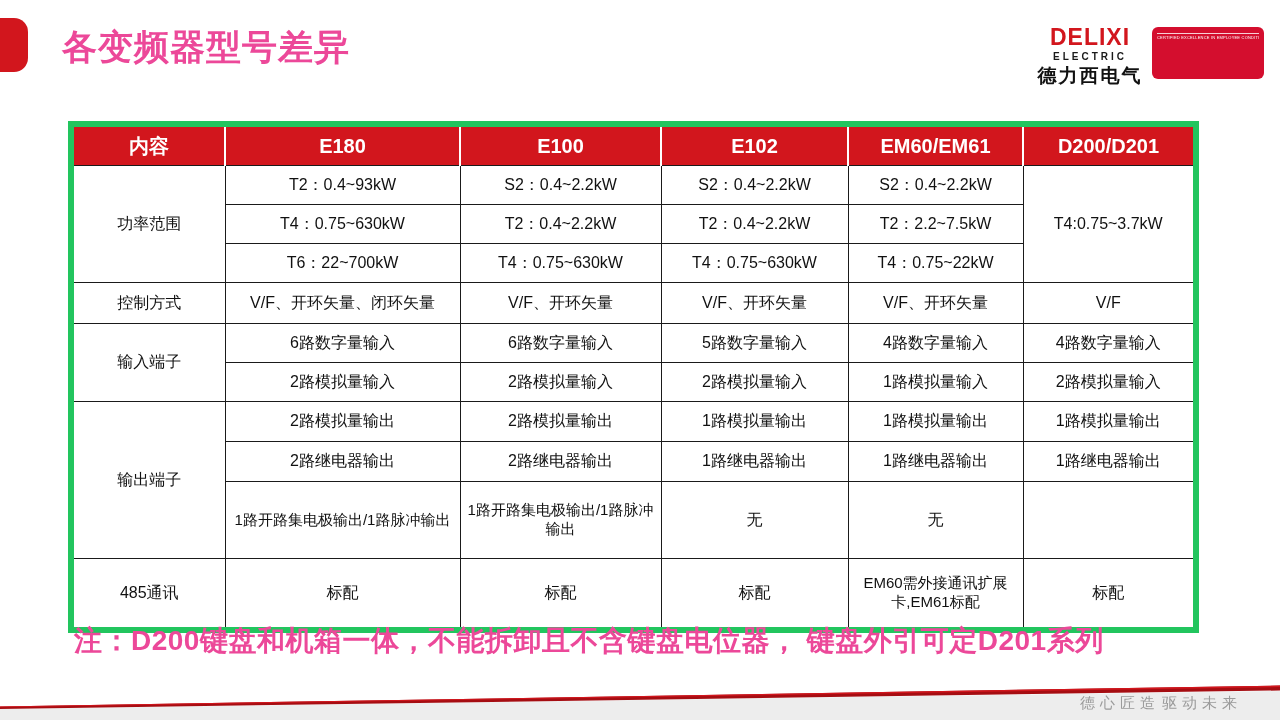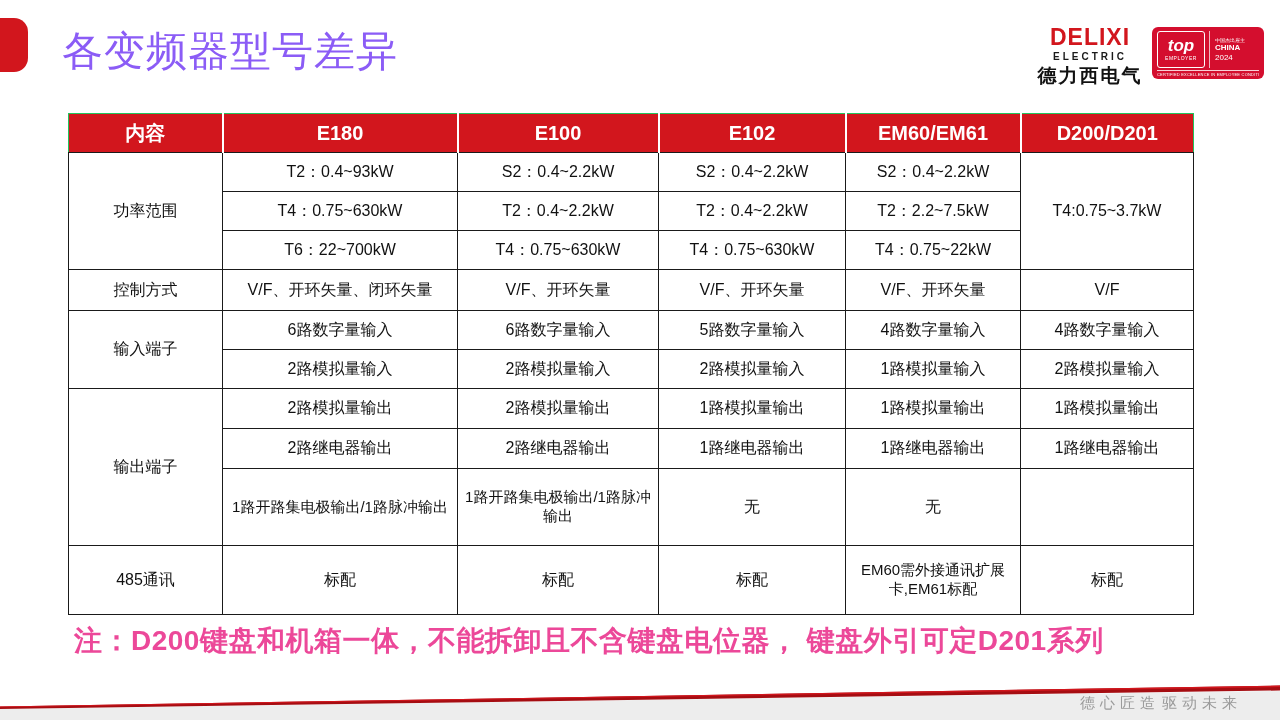--- a/index.html
+++ b/index.html
@@ -9,21 +9,21 @@
     font-family:"Liberation Sans","DejaVu Sans",sans-serif;
     -webkit-font-smoothing:antialiased;
   }
   
   .accent-tab{
     position:absolute;left:0;top:18px;width:28px;height:54px;
     background:#d2161d;border-radius:0 14px 14px 0;
   }
   .slide-title{
     position:absolute;left:62px;top:24px;
-    font-size:41px;font-weight:normal;color:#8b5cf6;letter-spacing:1px;
+    font-size:35px;font-weight:bold;color:#ec4899;letter-spacing:1px;
   }
   .logo-block{
     position:absolute;left:1035px;top:26px;width:110px;height:56px;
     text-align:center;line-height:1;
   }
   .logo-delixi{font-size:23px;font-weight:bold;color:#d2161d;letter-spacing:1px;text-align:center;}
   .logo-electric{font-size:10px;font-weight:bold;color:#1a1a1a;letter-spacing:3px;margin-top:3px;text-align:center;}
   .logo-cn{font-size:19px;font-weight:bold;color:#111;letter-spacing:2px;margin-top:4px;}
   
   .badge{
@@ -44,23 +44,23 @@
   }
   .badge-cn{font-size:5px;}
   .badge-china{font-size:8px;font-weight:bold;}
   .badge-year{font-size:8px;}
   .badge-strip{
     border-top:1px solid rgba(255,255,255,.8);margin-top:2px;padding-top:1px;
     font-size:4px;letter-spacing:0.2px;white-space:nowrap;overflow:hidden;text-align:center;
   }
   
   .cmp-table{
-    position:absolute;left:68px;top:113px;
+    position:absolute;left:68px;top:121px;
     border-collapse:collapse;table-layout:fixed;
-    border:1px solid #22c55e;
+    border:6px solid #22c55e;
   }
   .cmp-table th{
     background:#d2161d;color:#ffffff;font-weight:bold;font-size:20px;
     padding:0;height:38px;text-align:center;vertical-align:middle;
   }
   .cmp-table th + th{border-left:2px solid #ffffff;}
   .cmp-table td{
     border:1px solid #1a1a1a;color:#111;font-size:16px;
     text-align:center;vertical-align:middle;padding:1px 2px;background:#fff;
   }
@@ -89,31 +89,20 @@
 <div class="accent-tab"></div>
 <div class="slide-title">各变频器型号差异</div>
 
 <div class="logo-block">
   <div class="logo-delixi">DELIXI</div>
   <div class="logo-electric">ELECTRIC</div>
   <div class="logo-cn">德力西电气</div>
 </div>
 
 <div class="badge">
-  <div class="badge-main">
-    <div class="badge-logo">
-      <div class="badge-top">top</div>
-      <div class="badge-emp">EMPLOYER</div>
-    </div>
-    <div class="badge-right">
-      <div class="badge-cn">中国杰出雇主</div>
-      <div class="badge-china">CHINA</div>
-      <div class="badge-year">2024</div>
-    </div>
-  </div>
   <div class="badge-strip">CERTIFIED EXCELLENCE IN EMPLOYEE CONDITIONS</div>
 </div>
 
 <table class="cmp-table">
   <colgroup>
     <col style="width:154px">
       <col style="width:235px">
       <col style="width:201px">
     <col style="width:187px">
       <col style="width:175px">

